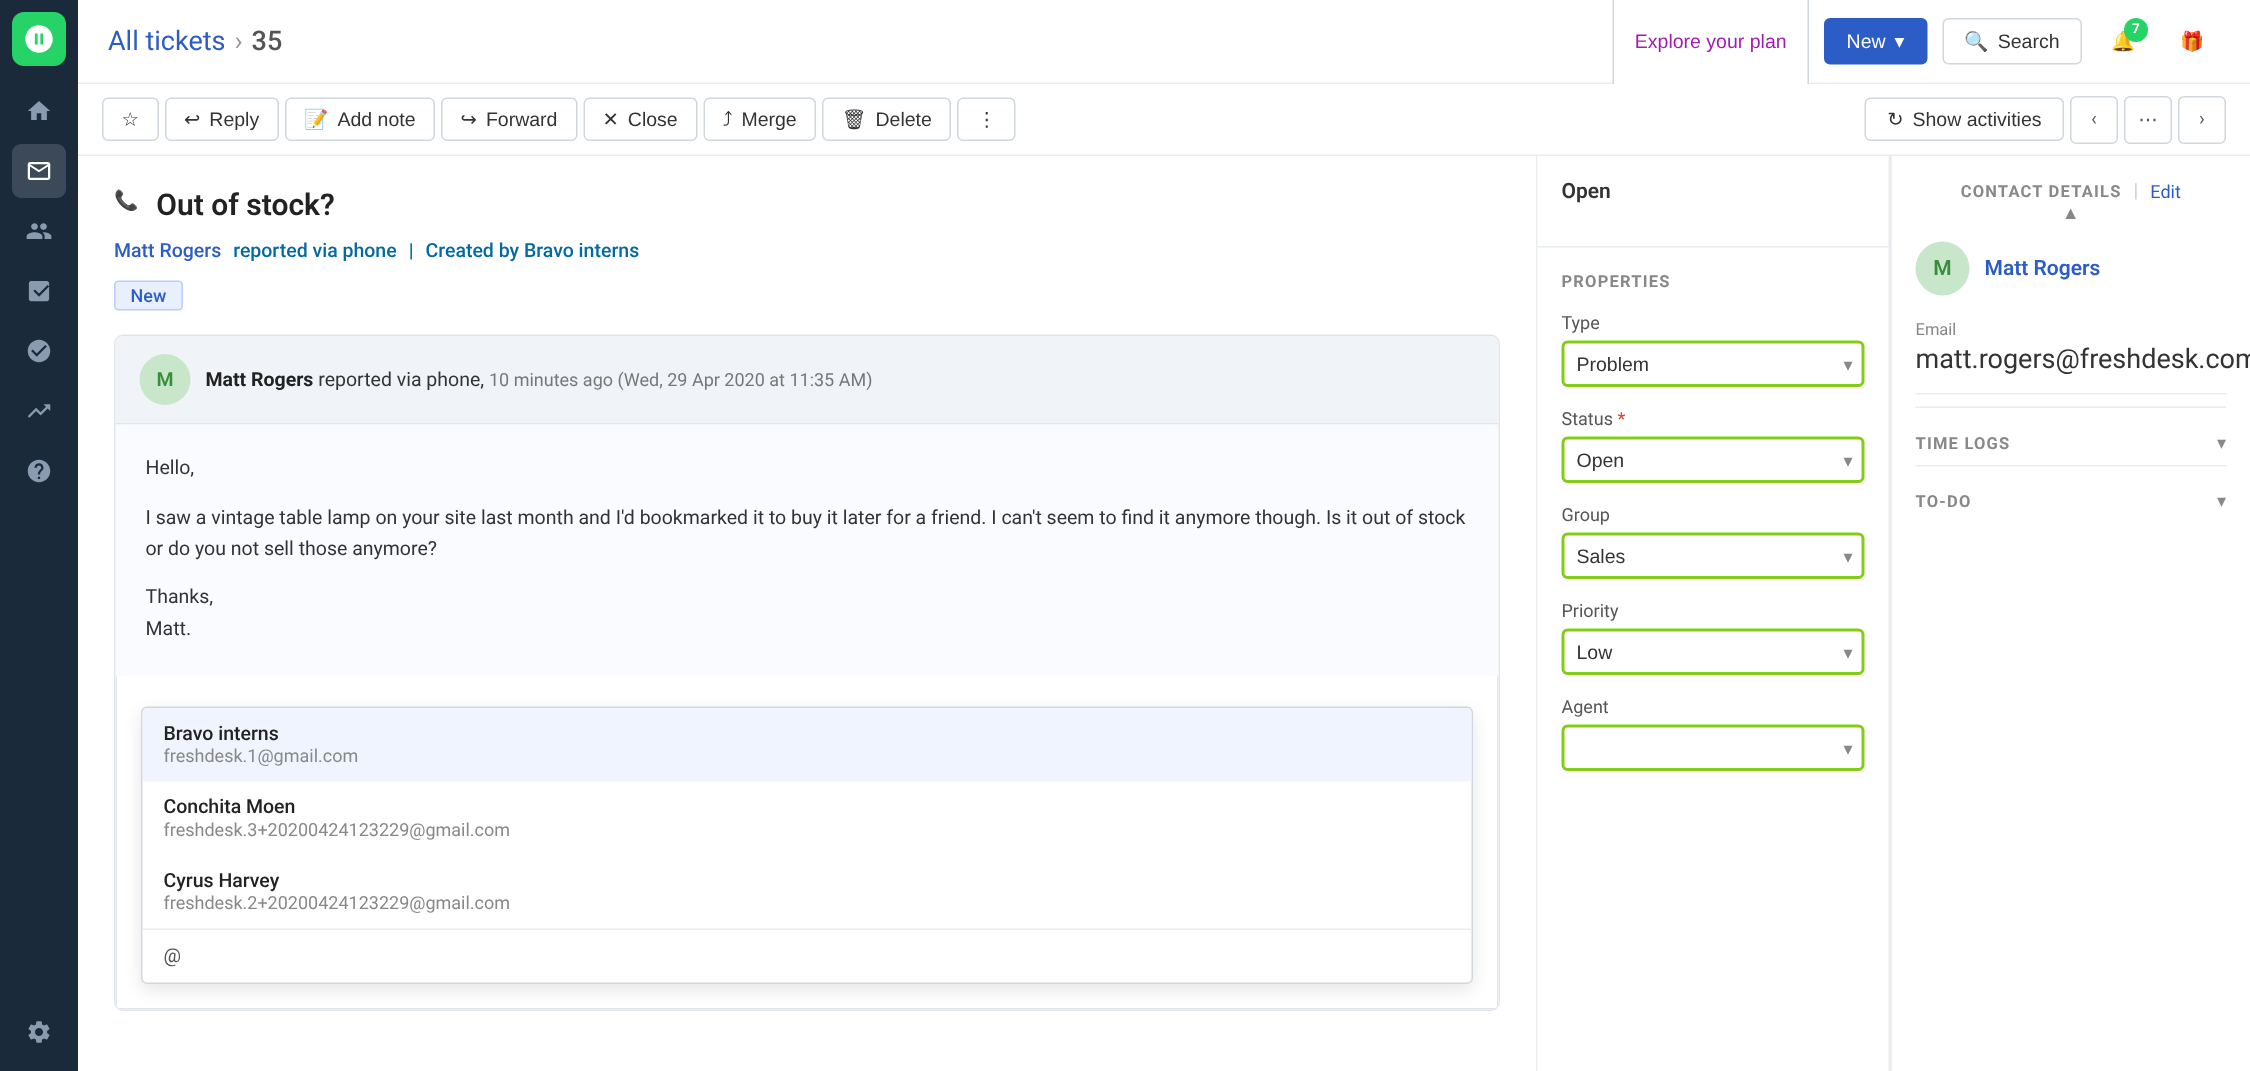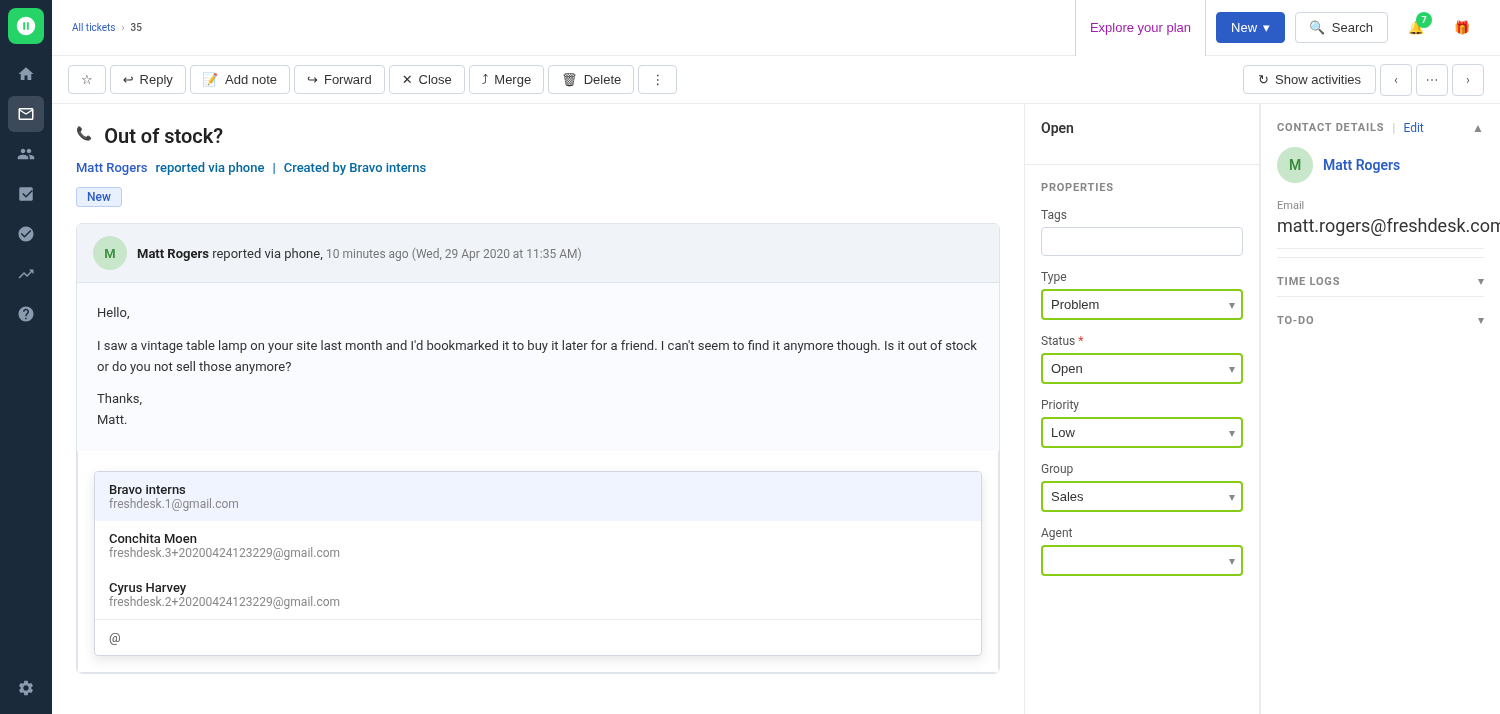--- a/index.html
+++ b/index.html
@@ -14,21 +14,21 @@
     .sidebar-logo svg { width: 22px; height: 22px; fill: white; }
     .sidebar-icon { width: 36px; height: 36px; display: flex; align-items: center; justify-content: center; border-radius: 6px; cursor: pointer; color: #8a9bb0; position: relative; }
     .sidebar-icon.active { background: rgba(255,255,255,0.15); color: #fff; }
     .sidebar-icon svg { width: 18px; height: 18px; }
 
     
     .main-area { flex: 1; display: flex; flex-direction: column; overflow: hidden; }
 
     
     .navbar { height: 56px; background: white; border-bottom: 1px solid #e8ecef; display: flex; align-items: center; padding: 0 20px; gap: 12px; flex-shrink: 0; }
-    .breadcrumb { display: flex; align-items: flex-end; gap: 6px; font-size: 10px; color: #2c5cc5; flex: 1; }
+    .breadcrumb { display: flex; align-items: flex-end; gap: 6px; font-size: 18px; color: #2c5cc5; flex: 1; }
     .breadcrumb-link { color: #2c5cc5; cursor: pointer; text-decoration: none; }
     .breadcrumb-sep { color: #999; }
     .breadcrumb-num { color: #555; font-weight: 500; }
     .navbar-right { display: flex; align-items: center; gap: 10px; }
     .btn-explore { padding: 23px 14px; border: 1px solid #d0d7de; border-radius: 4px; background: white; color: #a21caf; cursor: pointer; font-size: 13px; }
     .btn-new { padding: 7px 14px; border: 1px solid #2c5cc5; border-radius: 4px; background: #2c5cc5; color: white; cursor: pointer; font-size: 13px; display: flex; align-items: center; gap: 6px; }
     .btn-search { padding: 7px 14px; border: 1px solid #d0d7de; border-radius: 4px; background: white; color: #333; cursor: pointer; font-size: 13px; display: flex; align-items: center; gap: 6px; }
     .navbar-icon-btn { width: 36px; height: 36px; display: flex; align-items: center; justify-content: center; border-radius: 4px; cursor: pointer; color: #555; position: relative; }
     .notification-badge { position: absolute; top: 2px; right: 2px; width: 16px; height: 16px; background: #25d366; border-radius: 50%; font-size: 9px; color: white; display: flex; align-items: center; justify-content: center; font-weight: bold; }
 
@@ -103,21 +103,21 @@
     .contact-avatar { width: 36px; height: 36px; border-radius: 50%; background: #c8e6c9; display: flex; align-items: center; justify-content: center; font-size: 14px; font-weight: 600; color: #388e3c; flex-shrink: 0; }
     .contact-name { font-size: 14px; font-weight: 600; color: #2c5cc5; cursor: pointer; }
     .contact-field { margin-bottom: 12px; }
     .contact-field-label { font-size: 11px; color: #888; margin-bottom: 3px; }
     .contact-field-value { font-size: 18px; color: #333; }
     .collapsible-section { border-top: 1px solid #e8ecef; padding-top: 12px; margin-top: 4px; }
     .collapsible-header { display: flex; align-items: center; justify-content: space-between; cursor: pointer; padding: 4px 0; }
     .collapsible-title { font-size: 11px; font-weight: 700; color: #888; text-transform: uppercase; letter-spacing: 0.8px; }
     .collapse-arrow { font-size: 12px; color: #888; }
     .panel-divider { border: none; border-top: 1px solid #e8ecef; margin: 8px 0; }
-    .contact-panel-top { display: flex; align-items: center; justify-content: space-between; }
+    .contact-panel-top { display: flex; align-items: center; justify-content: space-between; flex-direction: column; }
     .collapse-top-arrow { font-size: 12px; color: #888; cursor: pointer; }
   </style>
 </head>
 <body>
 
 <div class="app-wrapper">
 
   <div class="sidebar">
     <div class="sidebar-logo">
       <svg viewBox="0 0 24 24">
@@ -296,24 +296,20 @@
       </div>
 
       <div class="right-panel">
         <div class="sla-section">
           <div class="sla-status">Open</div>
         </div>
 
         <div class="properties-section">
           <div class="section-title">PROPERTIES</div>
 
-          <div class="field-group">
-            <div class="field-label">Tags</div>
-            <input class="field-input" type="text" style="">
-          </div>
 
           <div class="field-group">
             <div class="field-label">Type</div>
             <div class="select-wrapper">
               <select class="field-select">
                 <option>Problem</option>
                 <option>Question</option>
                 <option>Feature Request</option>
                 <option>Incident</option>
               </select>
@@ -329,43 +325,43 @@
               <select class="field-select">
                 <option>Open</option>
                 <option>Pending</option>
                 <option>Resolved</option>
                 <option>Closed</option>
               </select>
             </div>
           </div>
 
           <div class="field-group">
+            <div class="field-label">Group</div>
+            <div class="select-wrapper">
+              <select class="field-select">
+                <option>Sales</option>
+                <option>Support</option>
+                <option>Billing</option>
+              </select>
+            </div>
+          </div>
+
+          <div class="field-group">
             <div class="field-label">Priority</div>
             <div class="select-wrapper">
               <select class="field-select">
                 <option>Low</option>
                 <option>Medium</option>
                 <option>High</option>
                 <option>Urgent</option>
               </select>
             </div>
           </div>
 
           <div class="field-group">
-            <div class="field-label">Group</div>
-            <div class="select-wrapper">
-              <select class="field-select">
-                <option>Sales</option>
-                <option>Support</option>
-                <option>Billing</option>
-              </select>
-            </div>
-          </div>
-
-          <div class="field-group">
             <div class="field-label">Agent</div>
             <div class="select-wrapper">
               <select class="field-select">
                 <option></option>
               </select>
             </div>
           </div>
         </div>
       </div>
 

